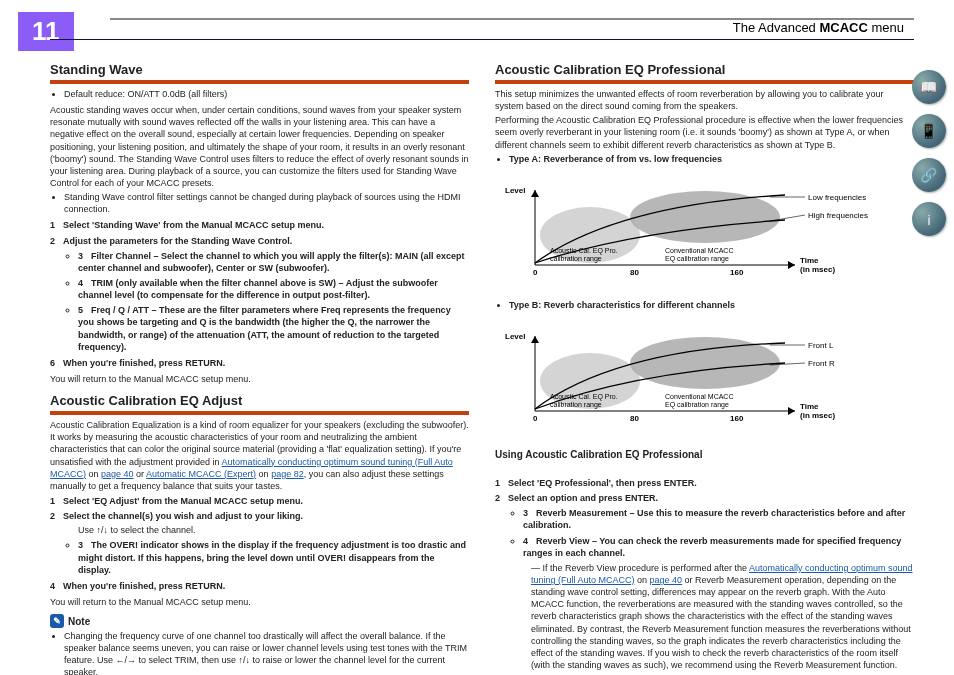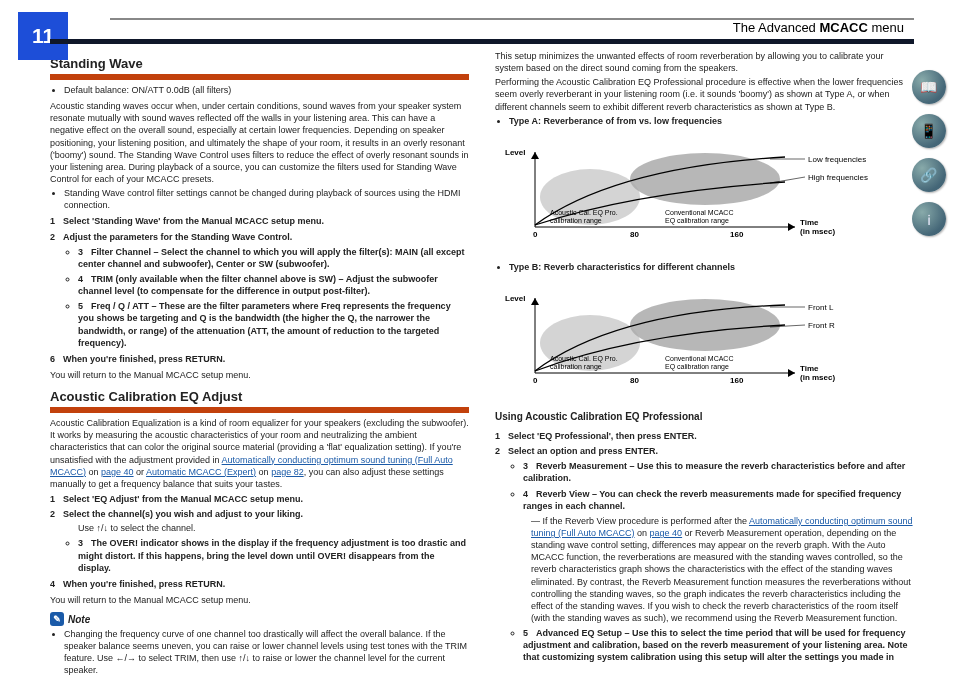--- a/index.html
+++ b/index.html
@@ -1,37 +1,37 @@
 <!DOCTYPE html>
 <html><head>
 <meta charset="utf-8">
 <style>
 body { font-family: Arial, Helvetica, sans-serif; font-size: 9px; color: #222; margin: 0; padding: 0; background: #fff; width: 954px; }
 .page { position: relative; padding: 20px 40px 30px 50px; }
-.chapter-num { position: absolute; top: 12px; left: 18px; background: #1d4ed8; color: #fff; font-weight: bold; font-size: 21px; padding: 12px 14px; }
-.breadcrumb-bar { border-bottom: 5px solid #0f172a; margin-left: 0; margin-bottom: 4px; padding-bottom: 4px; text-align: right; padding-right: 10px; position: relative; }
+.chapter-num { position: absolute; top: 12px; left: 18px; background: #8b5cf6; color: #fff; font-weight: bold; font-size: 26px; padding: 4px 14px; }
+.breadcrumb-bar { border-bottom: 1px solid #0f172a; margin-left: 0; margin-bottom: 14px; padding-bottom: 4px; text-align: right; padding-right: 10px; position: relative; }
 .breadcrumb-bar::before { content:""; display:block; position:absolute; left:60px; right:0; top:-2px; height:0; border-top:2px solid #888;}
 .breadcrumb { font-size: 13px; font-weight: normal; color: #000; }
 .breadcrumb b { font-weight: bold; }
 .columns { display: flex; gap: 26px; }
 .col { flex: 1; }
-h2 { font-size: 13px; font-weight: bold; margin: 8px 0 4px; border-bottom: 6px solid #c2410c; padding-bottom: 3px; }
-h3 { font-size: 10px; font-weight: bold; margin: 6px 0 8px; }
+h2 { font-size: 13px; font-weight: bold; margin: 8px 0 4px; border-bottom: 4px solid #c2410c; padding-bottom: 3px; }
+h3 { font-size: 10px; font-weight: bold; margin: 6px 0 17px; }
 p { margin: 2px 0; line-height: 1.35; }
 ul { margin: 2px 0 4px; padding-left: 14px; }
 ul li { margin: 1px 0; line-height: 1.35; }
 ol { margin: 2px 0 4px; padding-left: 0; list-style: none; counter-reset: step; }
 ol li { margin: 3px 0; font-weight: bold; line-height: 1.35; }
 ol li::before { counter-increment: step; content: counter(step); font-weight: bold; margin-right: 8px; }
 ol li p, ol li ul { font-weight: normal; margin-left: 14px; }
 .sub { padding-left: 14px; font-weight: normal; }
 a.link { color: #1a5aa8; text-decoration: underline; }
 .note-row { display:flex; align-items:center; gap:4px; margin-top:6px;}
 .note-icon { background:#1a5aa8; color:#fff; border-radius:3px; width:14px; height:14px; display:inline-flex; align-items:center; justify-content:center; font-size:9px; font-weight:bold; }
-.note-label { font-weight:bold; font-style:italic; font-size:10px; }
+.note-label { font-weight:bold; font-size:10px; }
 .diagram { border:0; margin:6px 0 10px; }
 .side-icons { position: absolute; right: 8px; top: 70px; display:flex; flex-direction:column; gap:10px; }
 .side-icons .ic { width:34px; height:34px; border-radius:50%; background: radial-gradient(circle at 30% 30%, #8aa, #467 70%); display:flex; align-items:center; justify-content:center; color:#eef; font-size:14px; box-shadow:1px 1px 2px rgba(0,0,0,.3); }
 svg text { font-family: Arial; }
 </style>
 </head>
 <body>
 
 <div class="page">
   <div class="chapter-num">11</div>
@@ -46,21 +46,21 @@
     <div class="ic">📱</div>
     <div class="ic">🔗</div>
     <div class="ic">ℹ</div>
   </div>
 
   <div class="columns">
 
     <div class="col">
       <h2>Standing Wave</h2>
       <ul>
-          <li>Default balance: ON/ATT 0.0dB (all filters)</li>
+          <li>Default reduce: ON/ATT 0.0dB (all filters)</li>
         </ul>
       <p>Acoustic standing waves occur when, under certain conditions, sound waves from your speaker system resonate mutually with sound waves reflected off the walls in your listening area. This can have a negative effect on the overall sound, especially at certain lower frequencies. Depending on speaker positioning, your listening position, and ultimately the shape of your room, it results in an overly resonant ('boomy') sound. The Standing Wave Control uses filters to reduce the effect of overly resonant sounds in your listening area. During playback of a source, you can customize the filters used for Standing Wave Control for each of your MCACC presets.</p>
       <ul>
           <li>Standing Wave control filter settings cannot be changed during playback of sources using the HDMI connection.</li>
         </ul>
       <ol>
         <li><span>Select 'Standing Wave' from the Manual MCACC setup menu.</span></li>
         <li><span>Adjust the parameters for the Standing Wave Control.</span>
           <ul class="sub">
             <li><b>Filter Channel</b><span> – Select the channel to which you will apply the filter(s): MAIN (all except center channel and subwoofer), Center or SW (subwoofer).</span></li>
@@ -91,20 +91,21 @@
       <div class="note-row">
         <span class="note-icon">✎</span>
         <span class="note-label">Note</span>
       </div>
       <ul>
           <li>Changing the frequency curve of one channel too drastically will affect the overall balance. If the speaker balance seems uneven, you can raise or lower channel levels using test tones with the TRIM feature. Use ←/→ to select TRIM, then use ↑/↓ to raise or lower the channel level for the current speaker.</li>
         </ul>
     </div>
 
     <div class="col">
+      <h2>Acoustic Calibration EQ Professional</h2>
       <p>This setup minimizes the unwanted effects of room reverberation by allowing you to calibrate your system based on the direct sound coming from the speakers.</p>
       <p>Performing the Acoustic Calibration EQ Professional procedure is effective when the lower frequencies seem overly reverberant in your listening room (i.e. it sounds 'boomy') as shown at Type A, or when different channels seem to exhibit different reverb characteristics as shown at Type B.</p>
       <ul>
           <li><b>Type A: Reverberance of from vs. low frequencies</b></li>
         </ul>
 
       <svg class="diagram" width="410" height="110" viewBox="0 0 410 110">
         <line x1="40" y1="90" x2="300" y2="90" stroke="#000"></line>
           <polygon points="300,90 293,86 293,94" fill="#000"></polygon>
         <line x1="40" y1="90" x2="40" y2="15" stroke="#000"></line>

